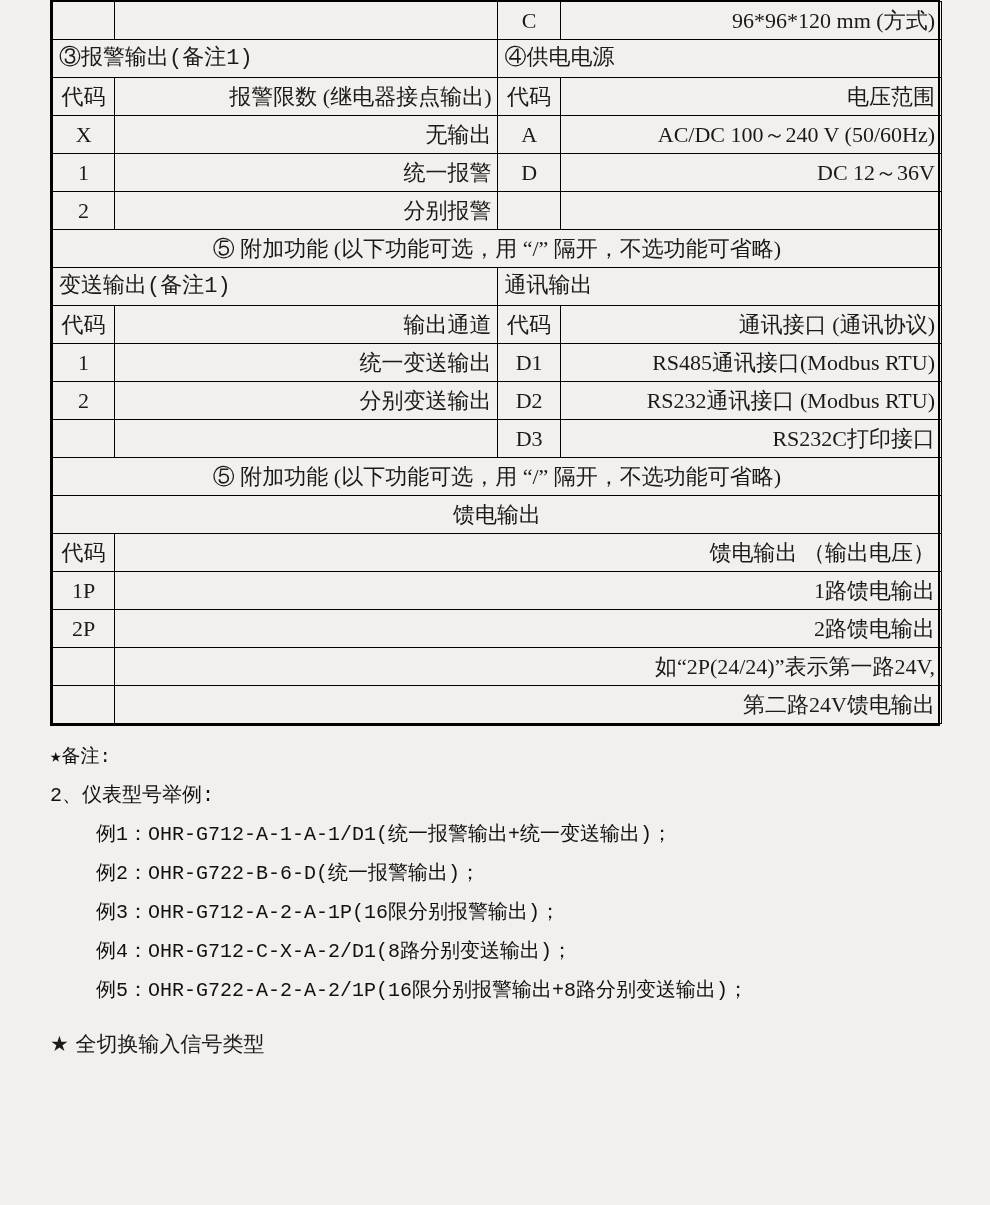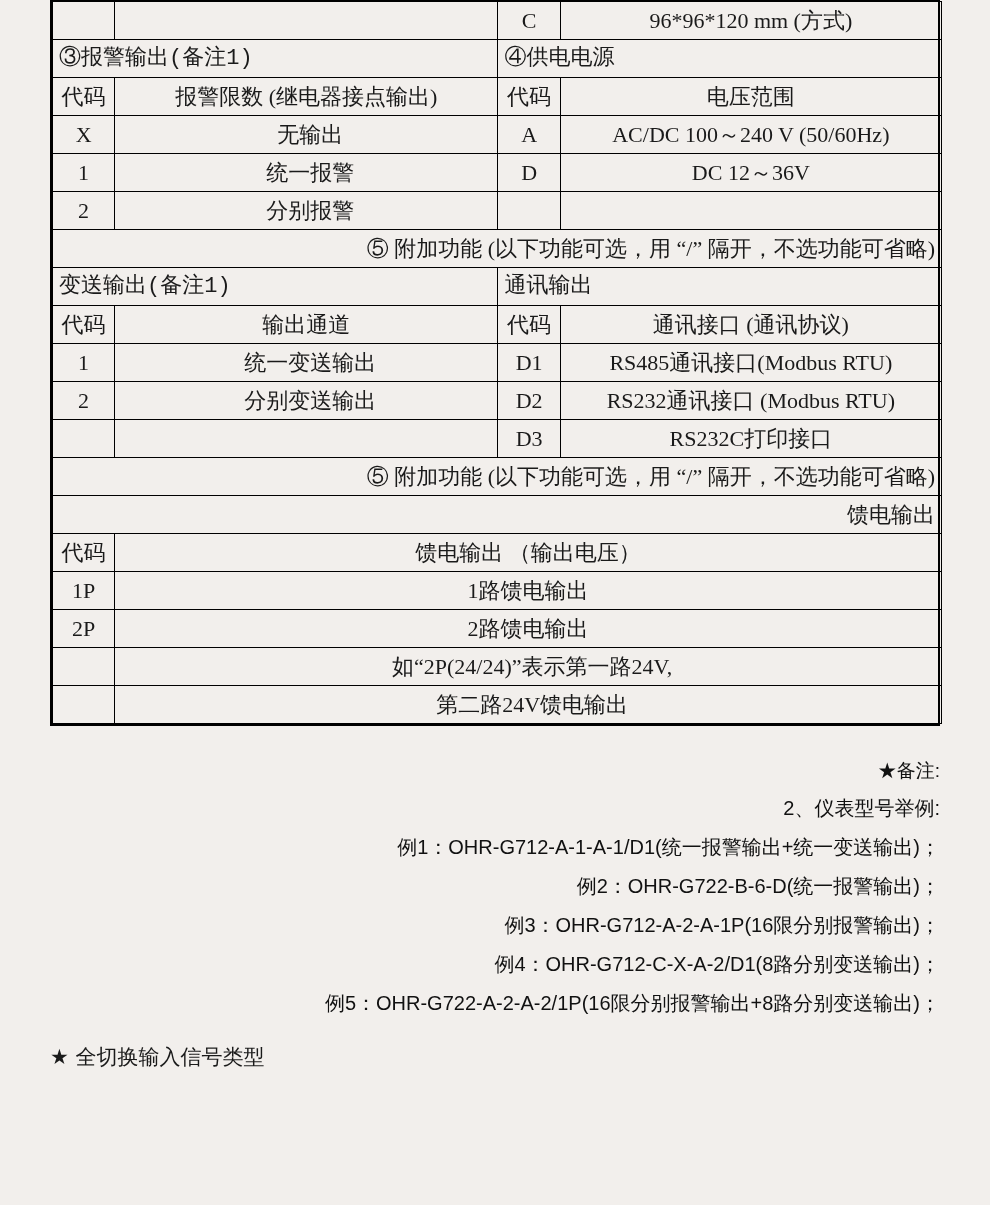--- a/index.html
+++ b/index.html
@@ -42,43 +42,42 @@
     width: 62px;
     white-space: nowrap;
   }
   td.codewide {
     text-align: center;
     width: 62px;
     white-space: nowrap;
     margin-top: 8px;
   }
   td.desc {
-    text-align: center;
+    text-align: right;
   }
   td.hdr {
     text-align: left;
     font-family: Liberation Mono, monospace;
   }
   td.full {
-    text-align: right;
+    text-align: center;
   }
   .outer {
     border: 2px solid #000;
     width: 890px;
     box-sizing: border-box;
   }
   .indent1 { padding-left: 14px !important; }
   .tallrow td { height: 42px; }
   .notes {
-    margin-top: 26px;
-    font-family: Liberation Sans, sans-serif;
+    margin-top: 13px;
+    font-family: Liberation Mono, monospace;
     font-size: 20px;
     line-height: 1.95;
     color: #111;
-    text-align: right;
   }
   .notes .line { white-space: nowrap; }
   .notes .ind { padding-left: 46px; }
   .star { font-size: 19px; }
   .bottomline {
     margin-top: 20px;
     font-family: "DejaVu Sans", "Liberation Sans", sans-serif;
     font-size: 21px;
   }
 </style>

